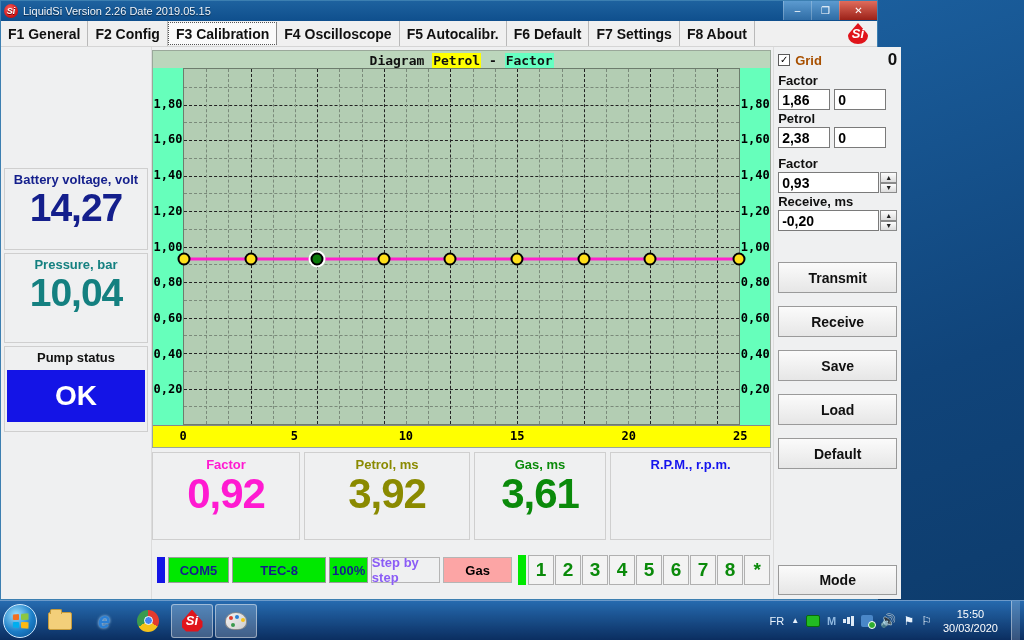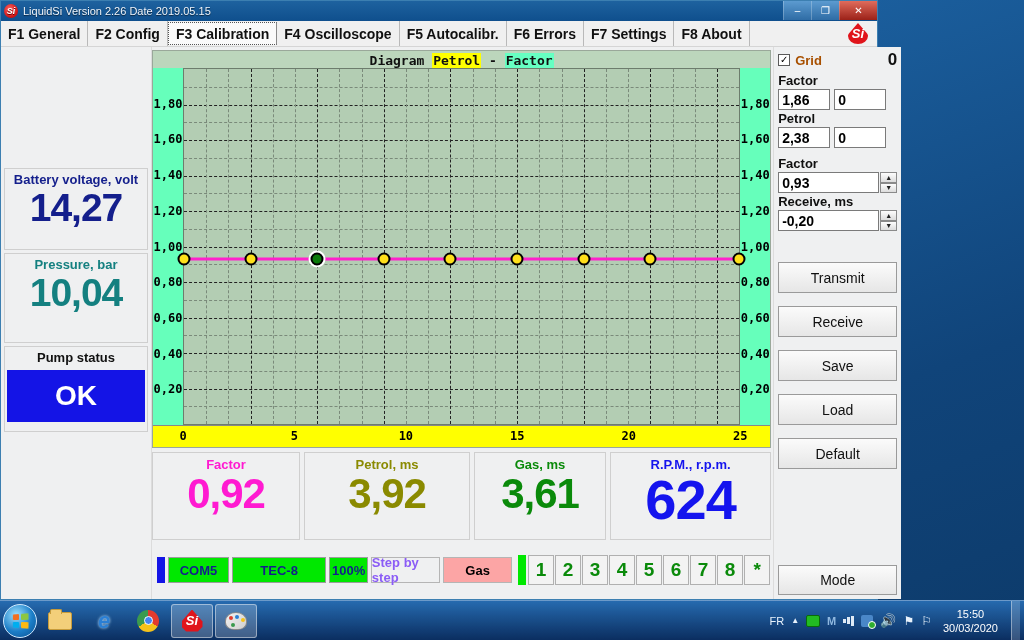--- a/index.html
+++ b/index.html
@@ -200,21 +200,21 @@
     width:12px;height:12px;border:1px solid #5a5a5a;background:#fff;
     font-size:10px;line-height:10px;display:flex;align-items:center;justify-content:center;color:#000;
   }
   #grid-label{font-size:13px;font-weight:bold;color:#a85000;}
   #grid-count{margin-left:auto;font-size:17px;font-weight:bold;color:#111;}
   .rbtn{
     height:31px;margin-top:13px;
     background:linear-gradient(180deg,#fbfbfb,#e6e6e6);
     border:1px solid #9a9a9a;
     display:flex;align-items:center;justify-content:center;
-    font-size:14px;font-weight:normal;color:#101010;
+    font-size:14px;font-weight:bold;color:#101010;
   }
   #mode-btn{margin-top:0;height:30px;}
   #right-spacer{flex:1 1 auto;}
   #mode-wrap{padding-bottom:4px;}
 
   
   #taskbar{
     position:absolute;left:0;bottom:0;width:1024px;height:40px;
     background:linear-gradient(180deg,rgba(40,110,180,.92),rgba(10,45,95,.96));
     border-top:1px solid rgba(150,200,245,.7);
@@ -278,21 +278,21 @@
       <div class="winbtn close">✕</div>
     </div>
   </div>
 
   <div id="tabbar">
     <div class="tab">F1 General</div>
     <div class="tab">F2 Config</div>
     <div class="tab active">F3 Calibration</div>
     <div class="tab">F4 Oscilloscope</div>
     <div class="tab">F5 Autocalibr.</div>
-    <div class="tab">F6 Errors</div>
+    <div class="tab">F6 Default</div>
     <div class="tab">F7 Settings</div>
     <div class="tab">F8 About</div>
     <div class="si-logo">
         <span>Si</span>
       </div>
   </div>
 
   <div id="content">
 
     <div id="left-col">
@@ -418,21 +418,20 @@
         <div class="rpanel" id="r-petrol">
           <div class="cap">Petrol, ms</div>
           <div class="val">3,92</div>
         </div>
         <div class="rpanel" id="r-gas">
           <div class="cap">Gas, ms</div>
           <div class="val">3,61</div>
         </div>
         <div class="rpanel" id="r-rpm">
           <div class="cap">R.P.M., r.p.m.</div>
-          <div class="val">624</div>
         </div>
       </div>
 
       <div id="statusrow">
         <div id="s-bluebar"></div>
         <div class="sbox green" id="s-com">COM5</div>
         <div class="sbox green" id="s-tec">TEC-8</div>
         <div class="sbox green" id="s-pct">100%</div>
         <div class="sbox" id="s-step">Step by step</div>
         <div class="sbox" id="s-gas">Gas</div>

